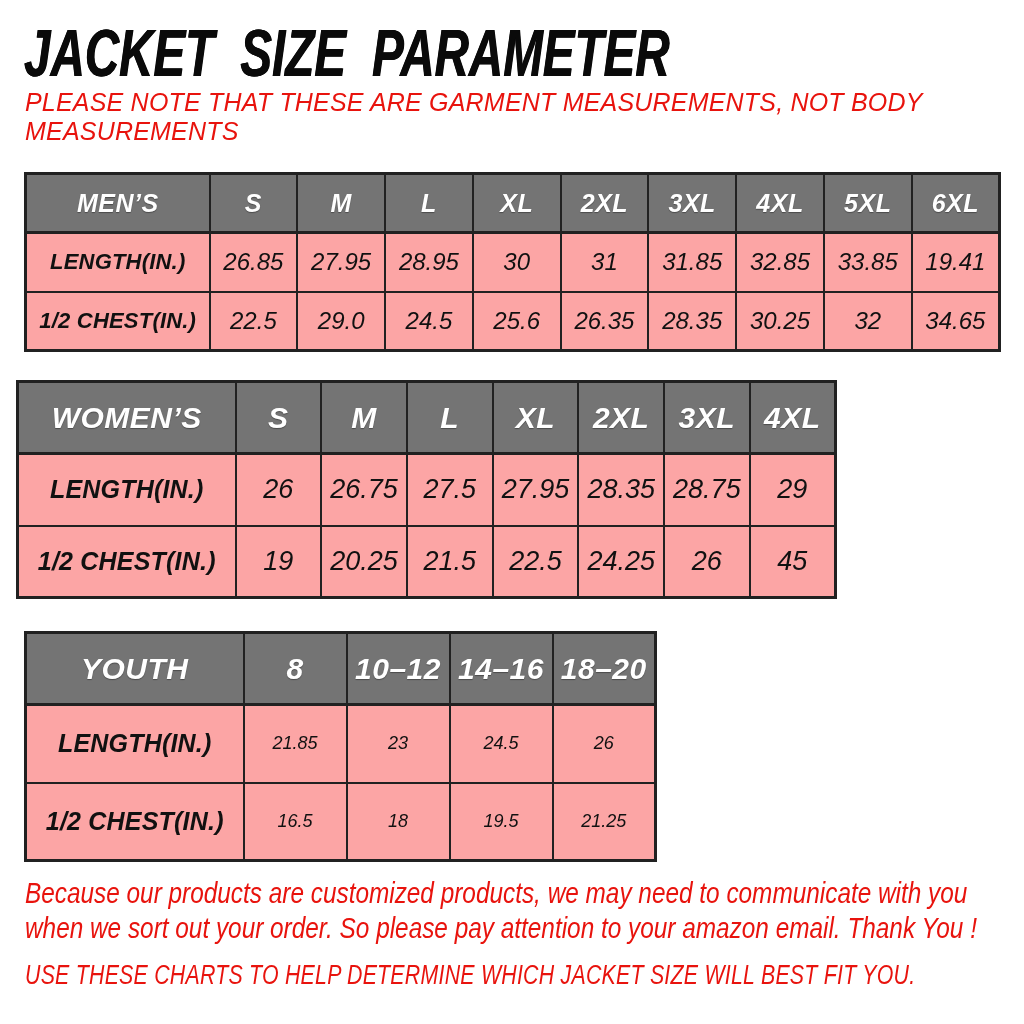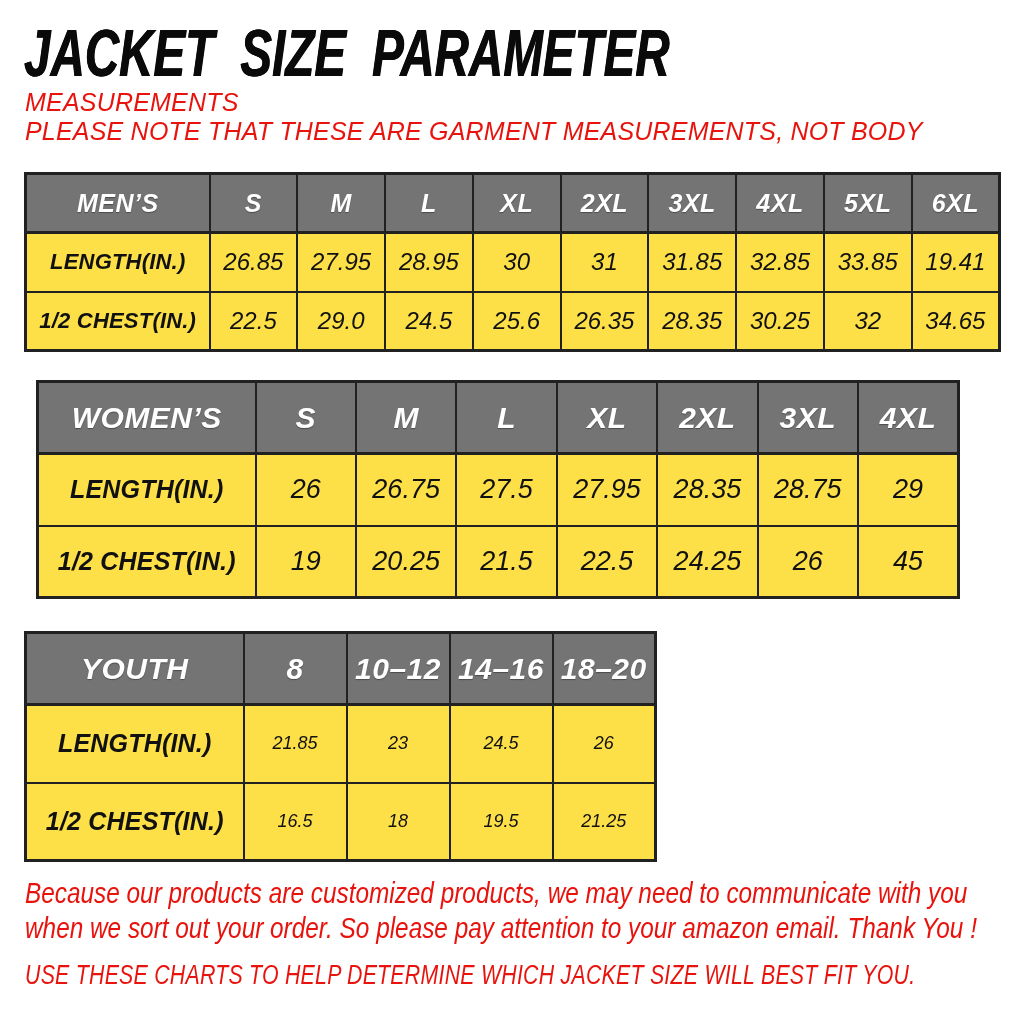--- a/index.html
+++ b/index.html
@@ -14,40 +14,40 @@
     letter-spacing:0px; word-spacing:18px; white-space:nowrap;
     transform:scaleX(0.72); transform-origin:0 0;
     text-shadow:0.7px 0 0 currentColor, -0.4px 0 0 currentColor;
   }
 
   
   .note{ position:absolute; left:25px; top:88px; color:var(--red); }
   .note div{ font-size:25px; line-height:29px; letter-spacing:0.2px; white-space:nowrap; }
 
   
-  table.size-table{ position:absolute; border-collapse:collapse; table-layout:fixed; background:#fde047;
+  table.size-table{ position:absolute; border-collapse:collapse; table-layout:fixed; background:#fca5a5;
                     border:3px solid #212121; }
   .size-table th, .size-table td{ border:2px solid #212121; text-align:center; vertical-align:middle; padding:0; }
   .size-table thead th{
     background:#747474; color:#fff; font-weight:700;
     border-bottom-width:3px; text-shadow:0 1px 1px rgba(0,0,0,0.35);
     letter-spacing:0.5px;
   }
   .size-table td.rowlabel{ font-weight:700; letter-spacing:0.2px; }
 
   
   .mens{ left:24px; top:172px; width:977px; }
   .mens thead tr{ height:59px; }
   .mens tbody tr{ height:59px; }
   .mens thead th{ font-size:25px; }
   .mens td{ font-size:24px; }
   .mens td.rowlabel{ font-size:22px; }
 
   
-  .womens{ left:36px; top:380px; width:924px; }
+  .womens{ left:16px; top:380px; width:821px; }
   .womens thead tr{ height:72px; }
   .womens tbody tr{ height:72px; }
   .womens thead th{ font-size:30px; }
   .womens td{ font-size:27px; }
   .womens td.rowlabel{ font-size:25px; }
 
   
   .youth{ left:24px; top:631px; width:633px; }
   .youth thead tr{ height:72px; }
   .youth tbody tr{ height:78px; }
@@ -65,22 +65,22 @@
   :root{ --red:#e8130d; }
 </style>
 </head>
 <body>
 
 <div class="canvas">
 
   <h1 class="page-title">JACKET SIZE PARAMETER</h1>
 
   <div class="note">
+    <div>PLEASE NOTE THAT THESE ARE GARMENT MEASUREMENTS, NOT BODY</div>
     <div>MEASUREMENTS</div>
-    <div>PLEASE NOTE THAT THESE ARE GARMENT MEASUREMENTS, NOT BODY</div>
   </div>
 
   <table class="size-table mens">
     <colgroup>
       <col style="width:184px">
         <col>
         <col>
         <col>
         <col>
         <col>

